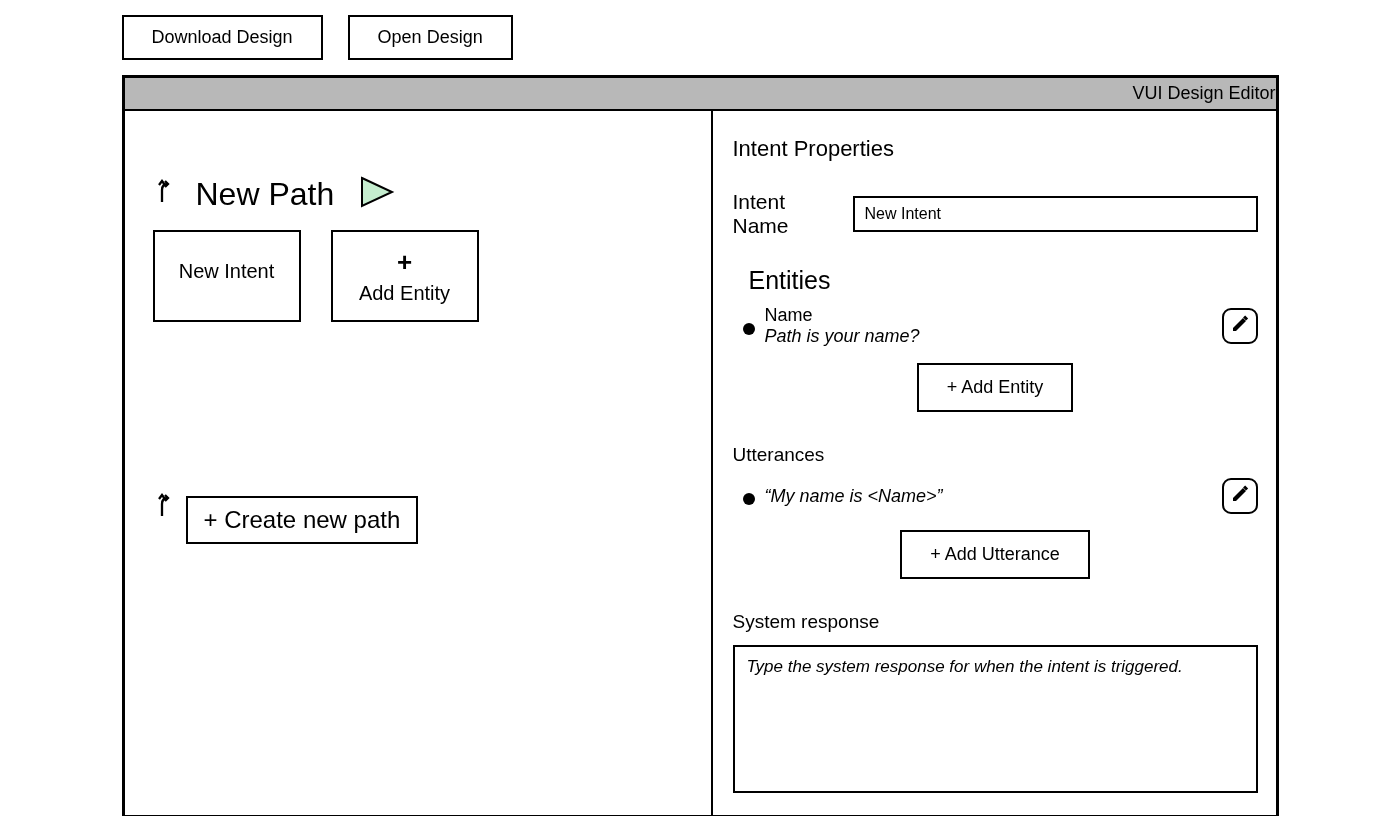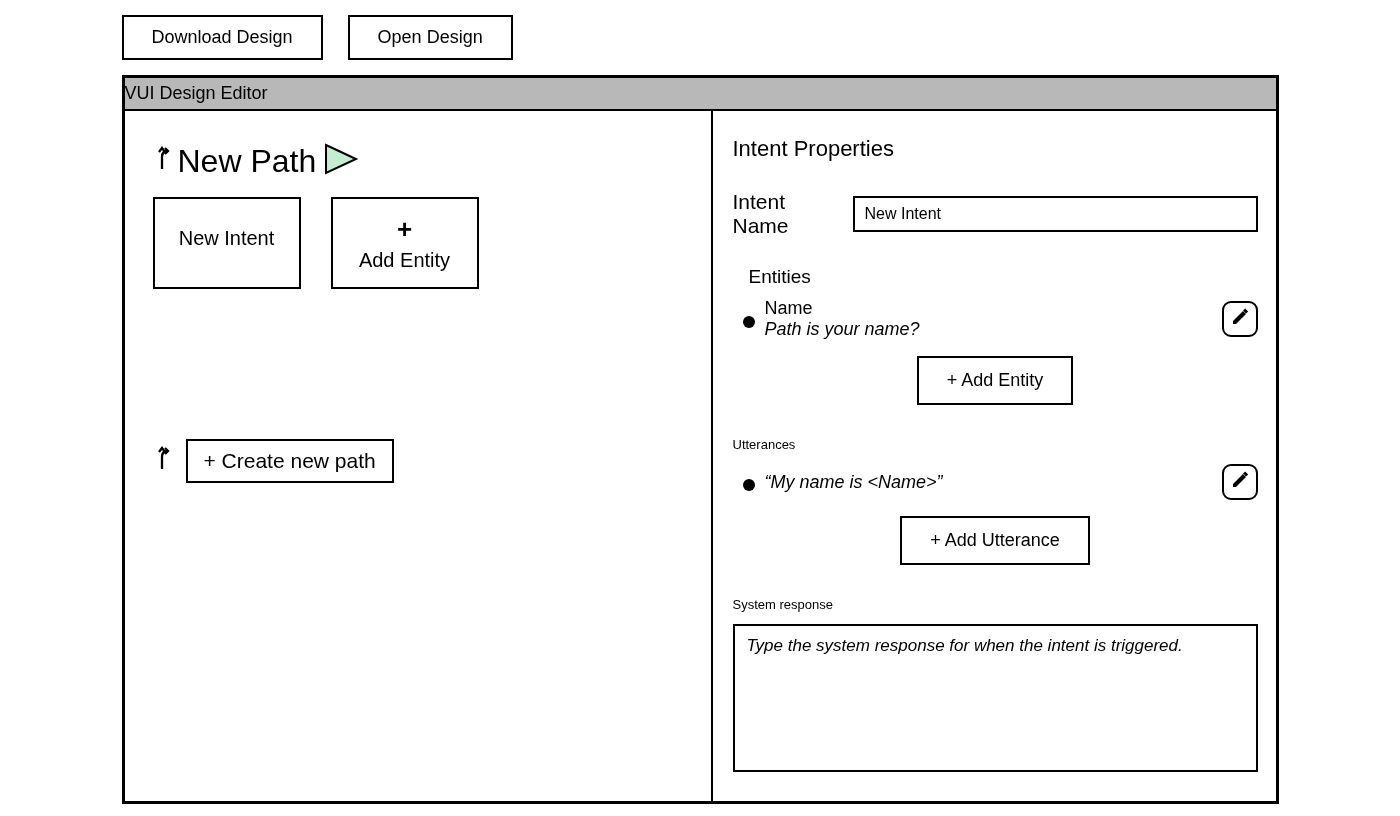--- a/index.html
+++ b/index.html
@@ -25,21 +25,21 @@
       padding: 10px 28px;
       font-size: 18px;
       cursor: pointer;
       font-family: inherit;
     }
     .window {
       border: 3px solid #000;
     }
     .titlebar {
       background: #b8b8b8;
-      text-align: left;
+      text-align: right;
       padding: 5px 0;
       font-size: 18px;
       border-bottom: 2px solid #000;
     }
     .content {
       display: flex;
       min-height: 690px;
     }
     .left-pane {
       flex: 0 0 588px;
@@ -48,22 +48,23 @@
     }
     .right-pane {
       flex: 1;
       padding: 25px 18px 18px 20px;
     }
 
     
     .path-header {
       display: flex;
       align-items: center;
-      gap: 0;
+      gap: 18px;
       margin-bottom: 16px;
+      margin-top: 33px;
     }
     .path-title {
       font-size: 32px;
     }
     .play-btn {
       margin-left: 6px;
       cursor: pointer;
     }
     .intent-row {
       display: flex;
@@ -97,23 +98,24 @@
     .new-path-row {
       display: flex;
       align-items: center;
       gap: 8px;
       margin-top: 150px;
     }
     .new-path-btn {
       border: 2px solid #000;
       background: #fff;
       padding: 8px 16px;
-      font-size: 21px;
-      cursor: pointer;
-      font-family: inherit;
+      font-size: 24px;
+      cursor: pointer;
+      font-family: inherit;
+      margin-top: 24px;
     }
 
     
     .panel-title {
       font-size: 22px;
       margin-bottom: 28px;
     }
     .field-row {
       display: flex;
       align-items: center;
@@ -126,21 +128,21 @@
     }
     .text-input {
       border: 2px solid #000;
       background: #fff;
       font-size: 16px;
       padding: 7px 10px;
       flex: 1;
       font-family: inherit;
     }
     .section-title {
-      font-size: 19px;
+      font-size: 25px;
       margin-bottom: 10px;
       margin-left: 16px;
     }
     .list-item {
       display: flex;
       align-items: center;
       margin-left: 10px;
       margin-bottom: 16px;
     }
     .bullet {
@@ -180,21 +182,21 @@
     .panel-btn {
       border: 2px solid #000;
       background: #fff;
       padding: 12px 28px;
       font-size: 18px;
       cursor: pointer;
       font-family: inherit;
       text-align: center;
     }
     .section-title-plain {
-      font-size: 13px;
+      font-size: 19px;
       margin-bottom: 12px;
     }
     .response-textarea {
       width: 100%;
       border: 2px solid #000;
       background: #fff;
       font-size: 17px;
       font-style: italic;
       padding: 10px 12px;
       height: 148px;

